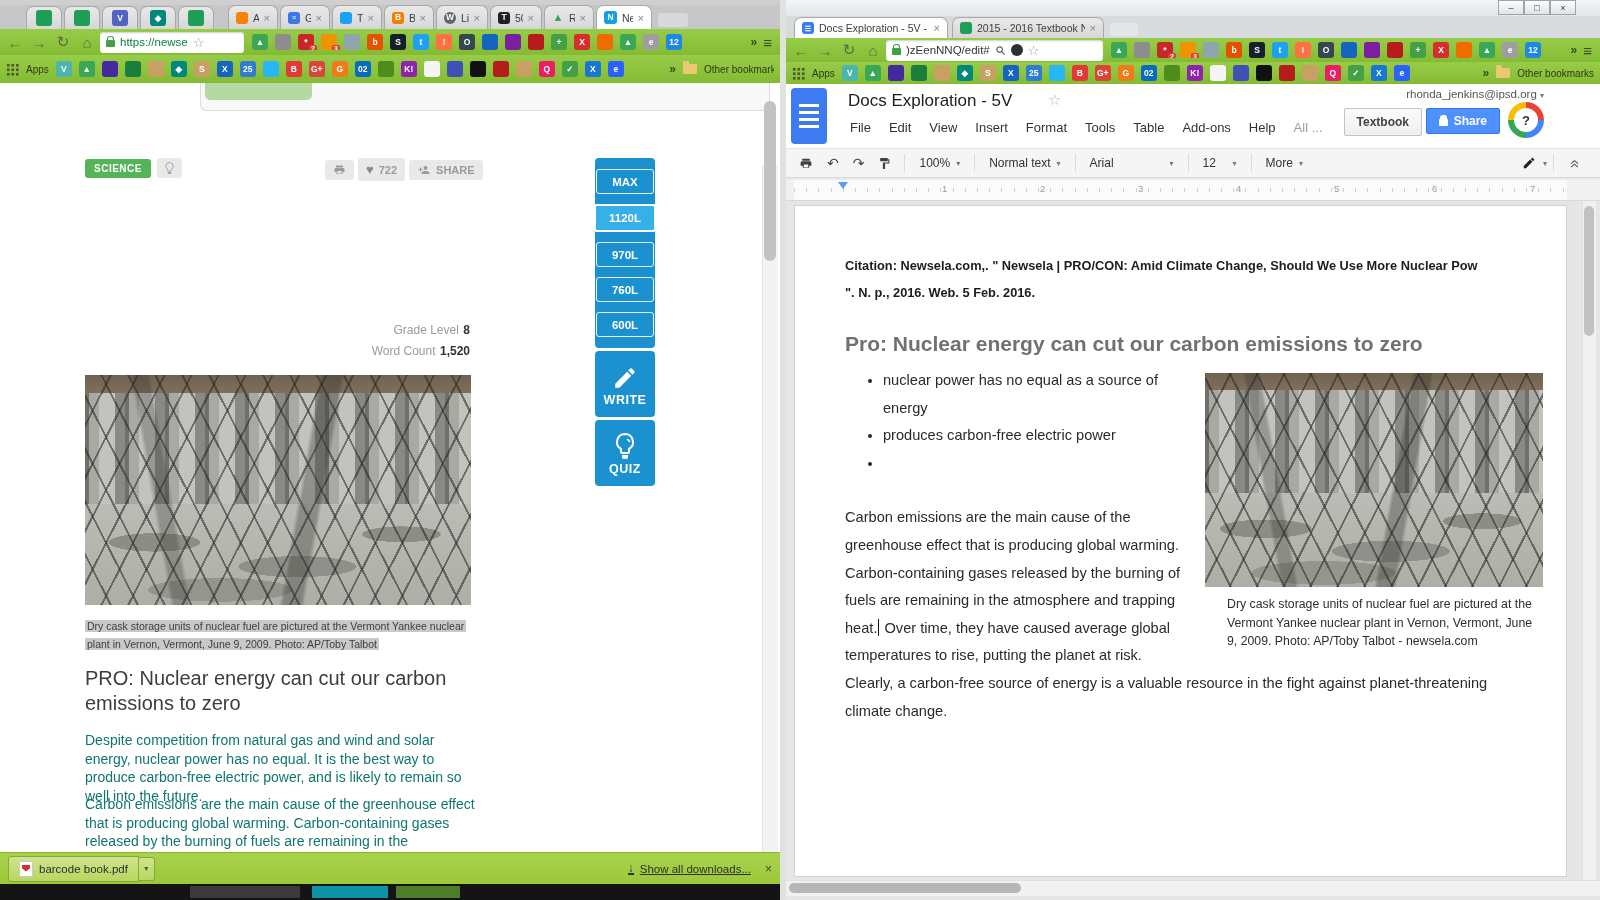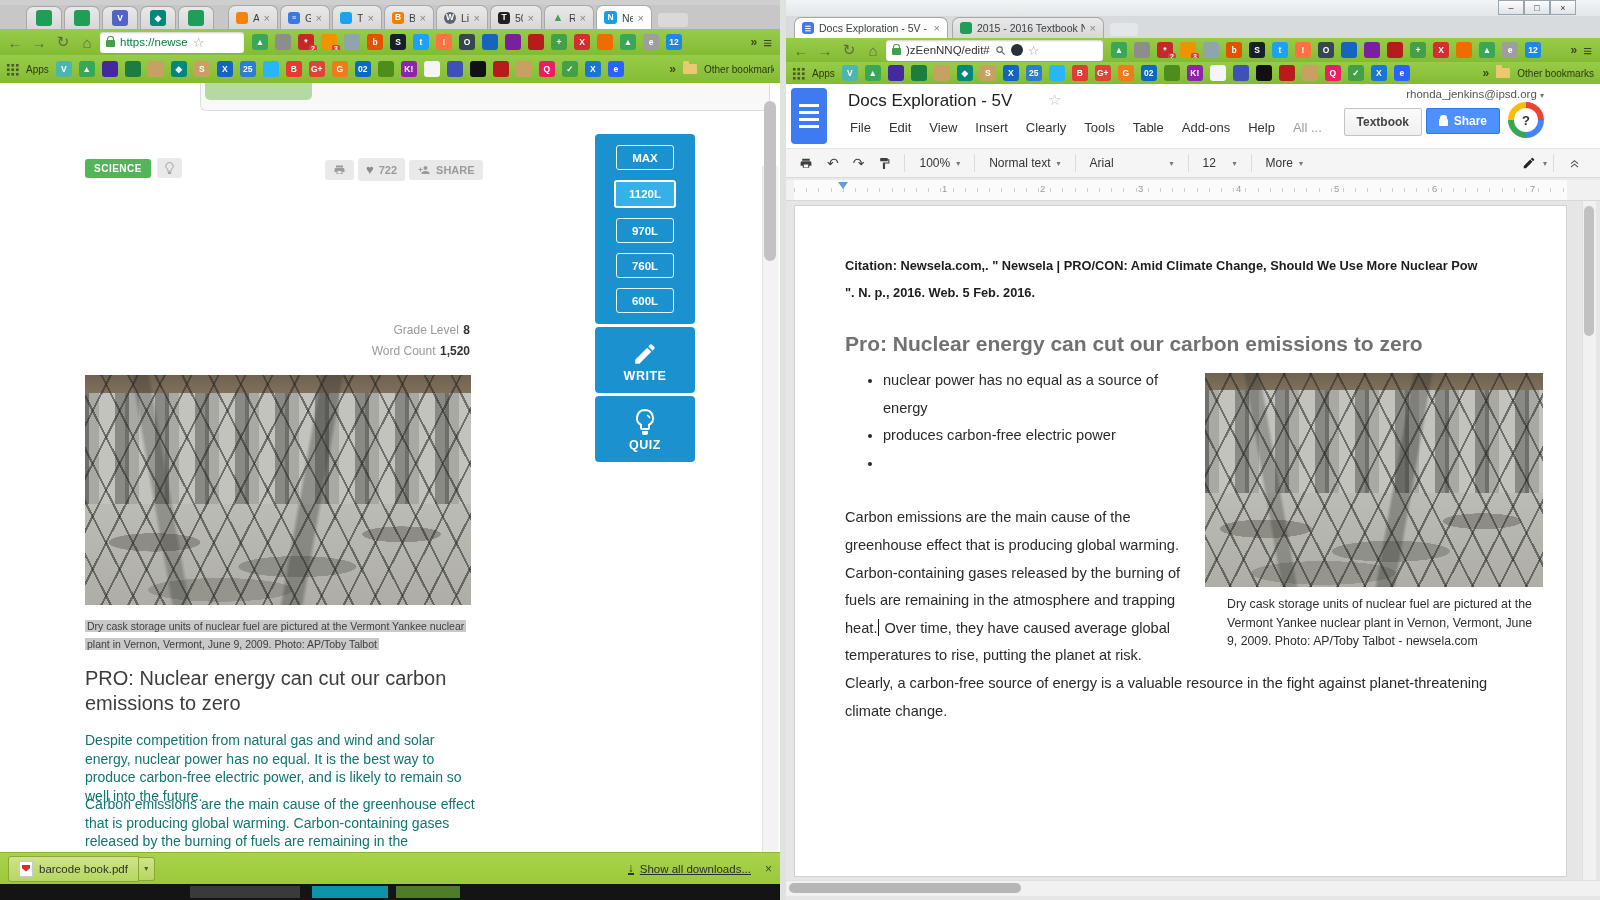--- a/index.html
+++ b/index.html
@@ -76,21 +76,21 @@
   .nukephoto .fence{position:absolute;inset:0;background:
         linear-gradient(100deg, transparent 55%, rgba(50,50,46,.35) 56% 60%, transparent 61%),
         linear-gradient(80deg, transparent 20%, rgba(50,50,46,.3) 21% 24%, transparent 25%),
         repeating-linear-gradient(63deg, transparent 0 22px, rgba(40,40,37,.55) 22px 24px),
         repeating-linear-gradient(117deg, transparent 0 22px, rgba(40,40,37,.55) 22px 24px)}
   .hl{background:#c9c9c9;color:#3d3d3d;font-size:10.5px;line-height:16px;
       box-decoration-break:clone;-webkit-box-decoration-break:clone;padding:0 2px}
   #l-h2{left:85px;top:583px;width:395px;font-size:20px;line-height:25px;color:#3d3d3d}
   .artp{left:85px;width:398px;font-size:14px;line-height:18.6px;color:#0f766e}
   
-  #widget{left:595px;top:51px;width:100px}
+  #widget{left:595px;top:75px;width:60px}
   .wsec{background:#1b92cf;border-radius:4px;margin-bottom:3px;display:flex;flex-direction:column;align-items:center}
   .lvlbtn{width:58px;height:25px;border:1px solid rgba(255,255,255,.9);border-radius:3px;margin:5px 0;
       color:#fff;font-weight:bold;font-size:11.5px;display:flex;align-items:center;justify-content:center;box-sizing:border-box}
   .lvlbtn.active{background:#35b0e8;border:2px solid #fff;width:62px;height:28px}
   .wlabel{color:#fff;font-weight:bold;font-size:12.5px;letter-spacing:.5px;margin:2px 16px 10px}
   
   #l-scroll{left:762px;top:83px;width:16px;height:769px;background:#f3f3f3;border-left:1px solid #e2e2e2;box-sizing:border-box}
   #l-thumb{left:764px;top:101px;width:12px;height:160px;background:#c2c2c2;border-radius:6px}
   
   #dlbar{left:0;top:852px;width:780px;height:32px;background:linear-gradient(#a8d34c,#9cc83a);
@@ -508,21 +508,21 @@
   <div id="r-docshead" class="abs">
     <div class="docsicon abs" style="left:5px;top:4px"></div>
     <span id="docname" class="abs" style="left:62px;top:7px">Docs Exploration - 5V</span>
     <span class="abs" style="left:262px;top:7px;color:#bdbdbd;font-size:15px">☆</span>
     <span class="folder abs" style="left:288px;top:11px;background:#8a8a8a"></span>
     <div class="abs flex" style="left:64px;top:36px">
       <span class="menuitem">File</span>
       <span class="menuitem">Edit</span>
       <span class="menuitem">View</span>
       <span class="menuitem">Insert</span>
-      <span class="menuitem">Clearly</span>
+      <span class="menuitem">Format</span>
       <span class="menuitem">Tools</span>
       <span class="menuitem">Table</span>
       <span class="menuitem">Add-ons</span>
       <span class="menuitem">Help</span>
       <span class="menuitem dim">All ...</span>
     </div>
     <span class="abs" style="right:56px;top:4px;font-size:11.5px;color:#555">
       <span>rhonda_jenkins@ipsd.org</span> <span class="ddcaret">▾</span></span>
     <span class="commentsbtn abs" style="right:178px;top:24px">Textbook</span>
     <span class="sharebtn abs" style="right:100px;top:24px">

